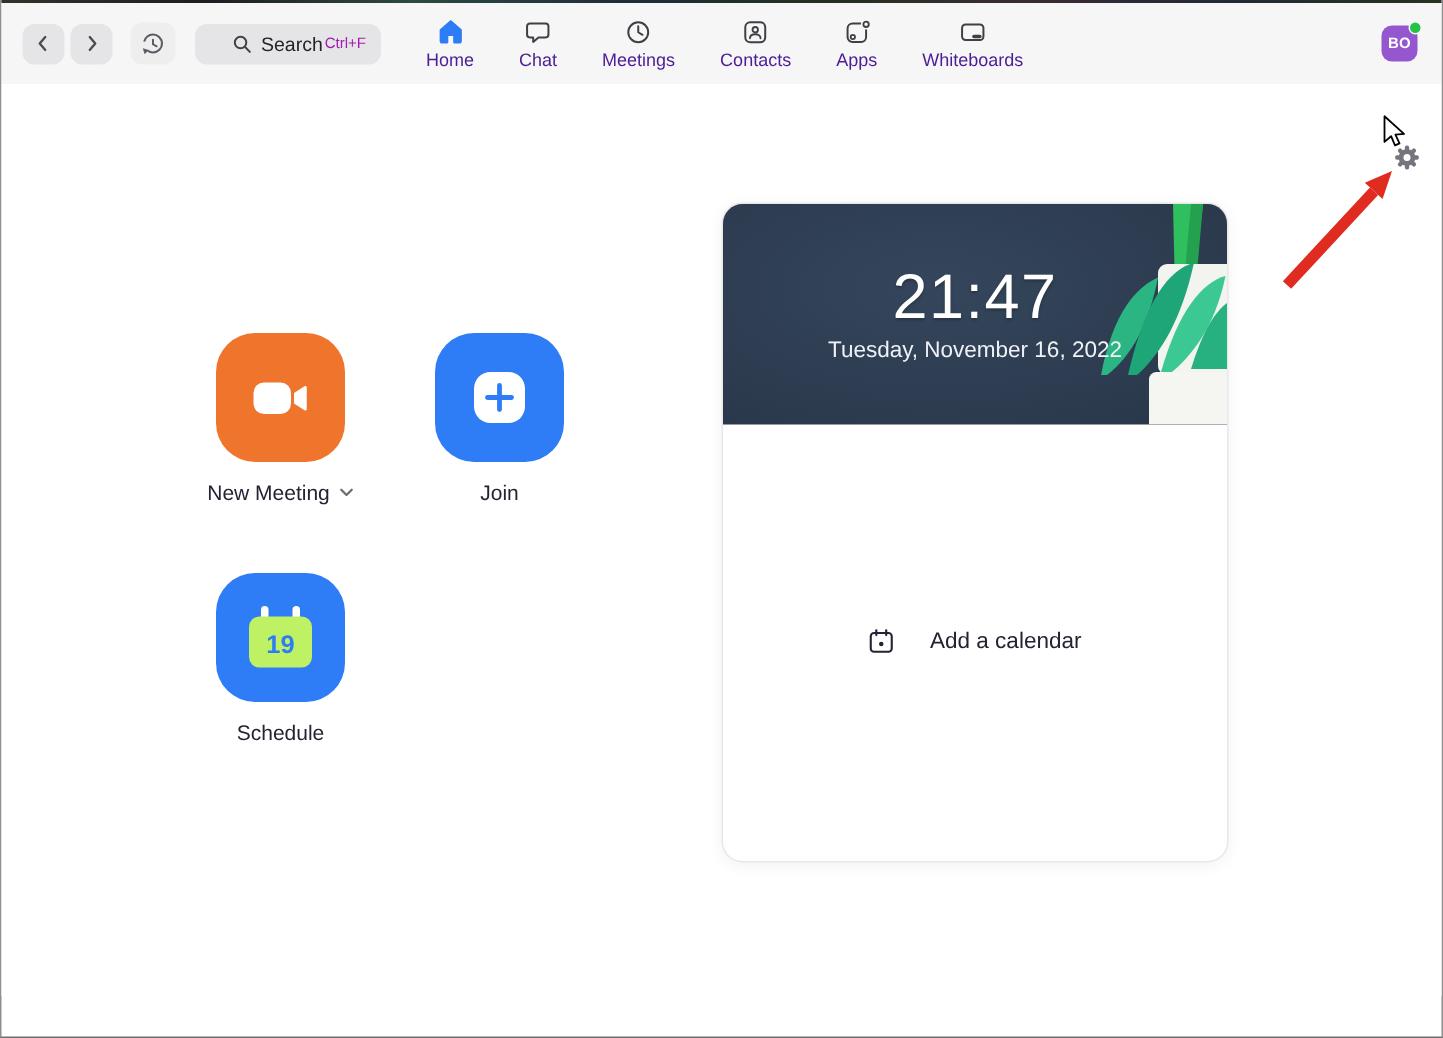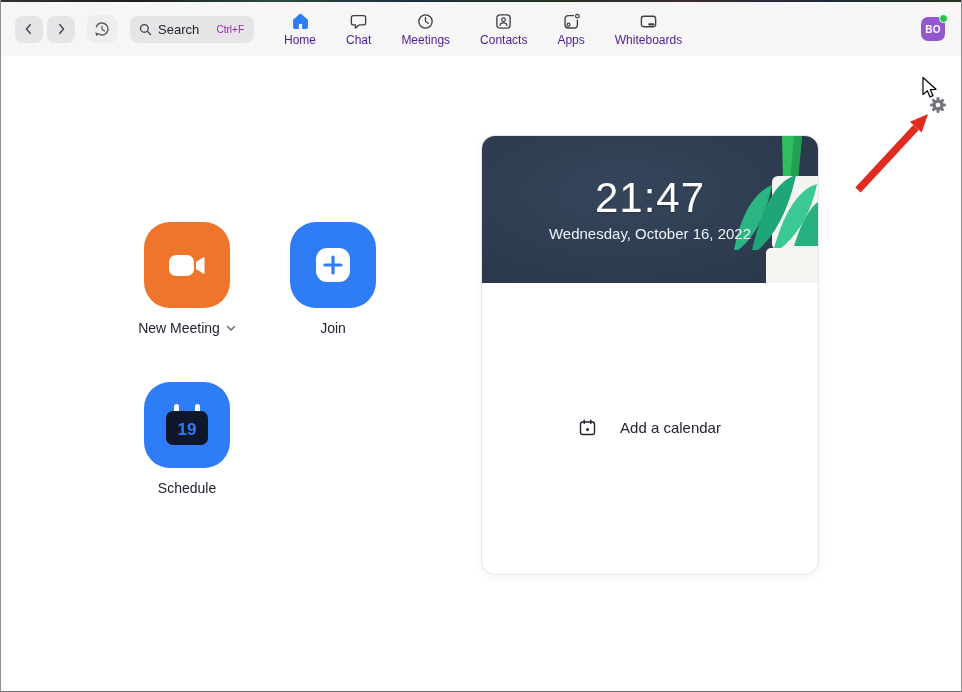--- a/index.html
+++ b/index.html
@@ -25,21 +25,21 @@
   .win-btn.close { font-size:13px; }
 
   
   .navbar { height:54px; background:#f6f6f7; display:flex; align-items:center; padding:0 0 0 14px; position:relative; }
   .pill-btn { width:28px; height:27px; background:#e5e5e8; border-radius:8px;
               display:flex; align-items:center; justify-content:center; }
   .pill-btn + .pill-btn { margin-left:4px; }
   .history-btn { width:30px; height:28px; margin-left:12px; border-radius:8px; background:#eeeeef;
                  display:flex; align-items:center; justify-content:center; }
   .search-pill { width:124px; height:27px; margin-left:13px; background:#e5e5e8; border-radius:8px;
-                 display:flex; align-items:center; padding:0 10px 0 8px; }
+                 display:flex; align-items:center; padding:0 10px 0 24px; }
   .search-pill .search-text { font-size:13px; color:#232327; margin-left:5px; }
   .search-pill .shortcut { font-size:10px; color:#a21caf; margin-left:auto; }
 
   .tabs { display:flex; margin-left:30px; gap:30px; height:100%; align-items:center; }
   .tab { display:flex; flex-direction:column; align-items:center; justify-content:center; cursor:pointer; }
   .tab .t-icon { height:20px; display:flex; align-items:flex-end; justify-content:center; margin-bottom:2px; }
   .tab .t-label { font-size:12px; color:#4c1d95; white-space:nowrap; }
 
   .avatar-wrap { margin-left:auto; margin-right:16px; position:relative;padding-left:24px; }
   .avatar { width:24px; height:24px; border-radius:7px; background:#9557cf; color:#fff;
@@ -50,21 +50,21 @@
   
   .main { position:relative; height:608px; background:#fff; }
 
   .action { position:absolute; width:168px; display:flex; flex-direction:column; align-items:center; }
   .tile { width:86px; height:86px; border-radius:26px; display:flex; align-items:center; justify-content:center; cursor:pointer; }
   .action-label-row { margin-top:12px; display:flex; align-items:center; gap:6px; }
   .action-label { font-size:14px; color:#232333; white-space:nowrap; }
 
   .cal-plate { width:44px; height:42px; position:relative; display:flex; justify-content:center; }
   .cal-hanger { position:absolute; top:0; width:5px; height:10px; border-radius:3px; background:#fff; }
-  .cal-body { position:absolute; top:7px; width:42px; height:34px; background:#0f172a; border-radius:7px;
+  .cal-body { position:absolute; top:7px; width:42px; height:34px; background:#bef264; border-radius:7px;
               display:flex; align-items:center; justify-content:center; }
   .cal-day { color:#2e7cf6; font-weight:bold; font-size:17px; margin-top:3px; }
 
   
   .card { position:absolute; left:480px; top:79px; width:338px; height:440px; background:#fff;
           border:1px solid #e8e8e8; border-radius:14px; box-shadow:0 2px 10px rgba(0,0,0,.05); overflow:hidden; }
   .card-header { position:relative; height:147px; overflow:hidden;
                  background:radial-gradient(ellipse at 42% 38%, #35465c 0%, #2e3d51 55%, #283648 100%); }
   .time-big { text-align:center; color:#fff; font-size:42px; font-weight:300; letter-spacing:1px;
               margin-top:38px; text-shadow:0 1px 2px rgba(0,0,0,.25); position:relative; z-index:1;}
@@ -231,21 +231,21 @@
           <polygon points="60,0 80,0 75,46 61,44" fill="#2fbf5f"></polygon>
           <polygon points="72,0 80,0 76,46 68,45" fill="#23a14e"></polygon>
           <rect x="50" y="40" width="60" height="74" rx="6" fill="#f3f3f0"></rect>
           <path d="M12 114 C20 72 36 55 50 49 C44 80 32 102 16 114 Z" fill="#2ab583"></path>
           <path d="M30 114 C42 62 58 44 74 39 C66 76 52 100 36 114 Z" fill="#1ea578"></path>
           <path d="M52 112 C64 70 80 52 95 48 C88 82 72 102 58 113 Z" fill="#3cc892"></path>
           <path d="M72 110 C80 84 88 72 96 66 L96 110 Z" fill="#27b181"></path>
           <rect x="44" y="112" width="70" height="40" rx="5" fill="#f5f5f2"></rect>
         </svg>
         <div class="time-big">21:47</div>
-        <div class="date-line">Wednesday, October 16, 2022</div>
+        <div class="date-line">Tuesday, November 16, 2022</div>
       </div>
       <div class="add-cal-row">
         <svg width="17" height="17" viewBox="0 0 17 17">
           <rect x="1.5" y="3" width="14" height="12.5" rx="2.2" fill="none" stroke="#232333" stroke-width="1.4"></rect>
           <line x1="5.2" y1="1.2" x2="5.2" y2="4.4" stroke="#232333" stroke-width="1.4" stroke-linecap="round"></line>
           <line x1="11.8" y1="1.2" x2="11.8" y2="4.4" stroke="#232333" stroke-width="1.4" stroke-linecap="round"></line>
           <circle cx="8.5" cy="10.4" r="1.5" fill="#232333"></circle>
         </svg>
         <span class="add-cal-text">Add a calendar</span>
       </div>

